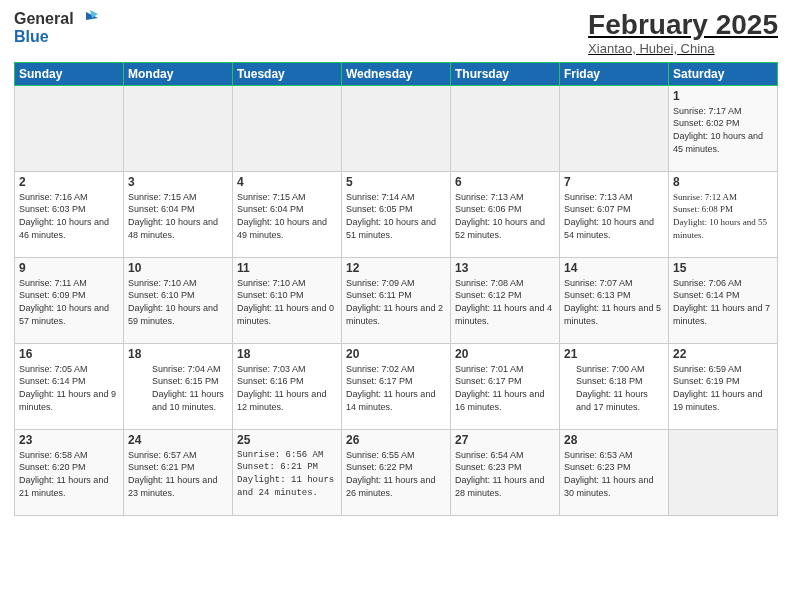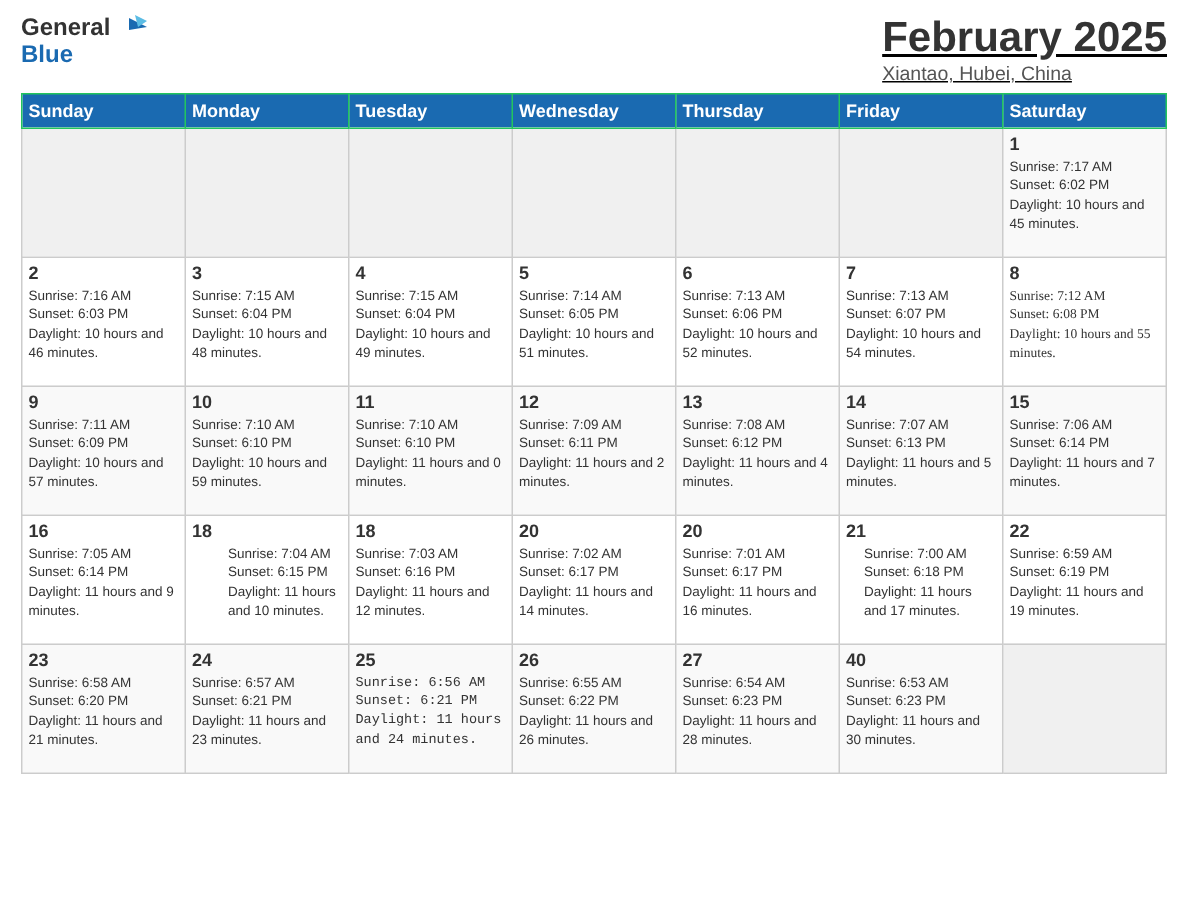--- a/index.html
+++ b/index.html
@@ -289,21 +289,21 @@
 Sunset: 6:22 PM
 Daylight: 11 hours and 26 minutes.</div>
           </td>
           <td>
             <span class="day-num">27</span>
             <div class="day-info" style="white-space: pre-line;">Sunrise: 6:54 AM
 Sunset: 6:23 PM
 Daylight: 11 hours and 28 minutes.</div>
           </td>
           <td>
-            <span class="day-num">40</span>
+            <span class="day-num">28</span>
             <div class="day-info" style="white-space: pre-line;">Sunrise: 6:53 AM
 Sunset: 6:23 PM
 Daylight: 11 hours and 30 minutes.</div>
           </td>
           <td class="empty-cell"></td>
         </tr>
       </tbody>
   </table>
 </div>
 

